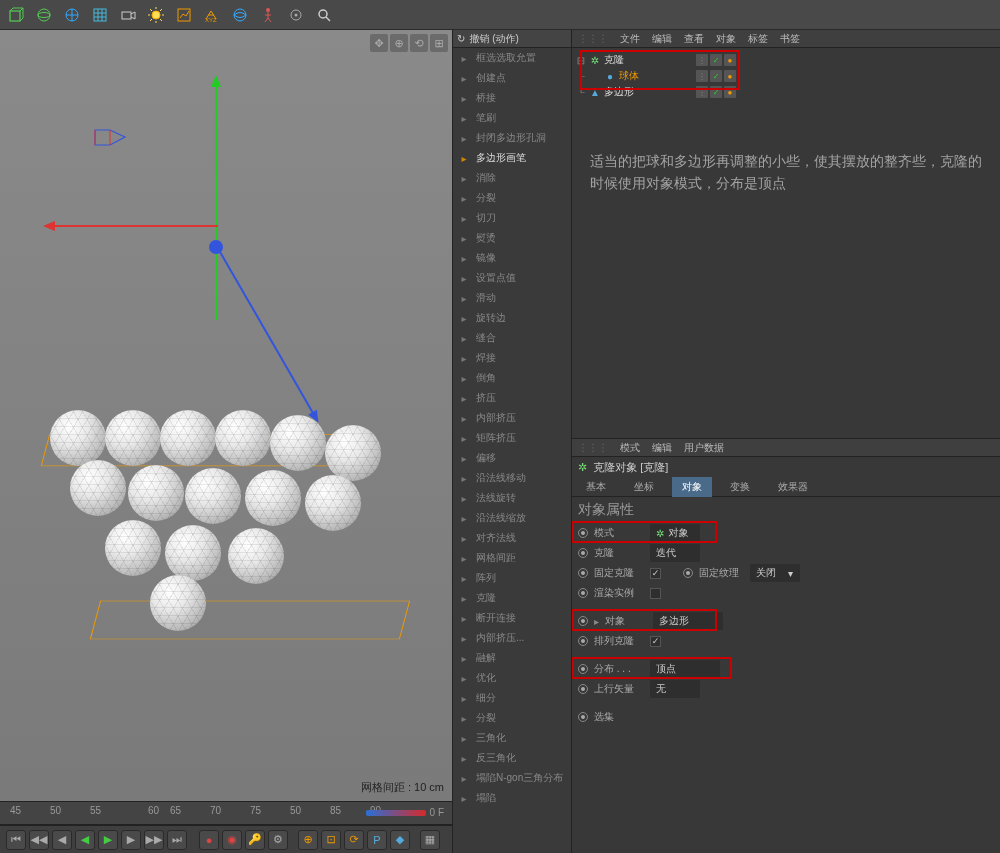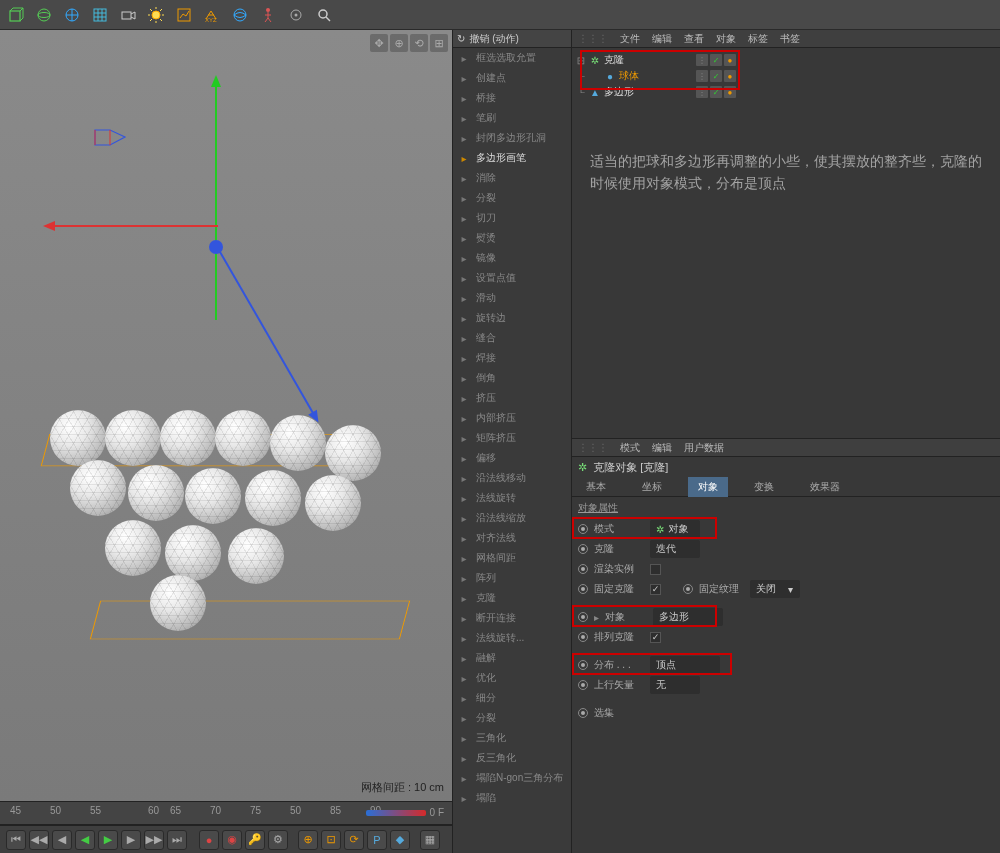--- a/index.html
+++ b/index.html
@@ -47,24 +47,24 @@
 .obj-row .name.sel { color:#e90; }
 .obj-row .tags { margin-left:auto; margin-right:260px; display:flex; gap:2px; }
 .obj-row .tag { width:12px; height:12px; background:#555; border-radius:1px; display:flex; align-items:center; justify-content:center; font-size:8px;}
 
 .annot-text { position:absolute; top:150px; left:590px; color:#a3a3a3; font-size:14px; line-height:22px; width:400px; }
 
 .attr-panel { flex:1; background:#383838; border-top:1px solid #222; margin-top:270px; }
 .attr-menubar { height:18px; background:#3f3f3f; display:flex; align-items:center; padding:0 6px; gap:12px; font-size:10px; color:#bbb; border-bottom:1px solid #222; }
 .attr-panel-inner{padding:0;}
 .attr-title { height:20px; display:flex; align-items:center; padding:0 6px; gap:6px; font-size:11px; color:#ccc; }
-.attr-tabs { height:20px; display:flex; align-items:center; padding:0 4px; gap:16px; font-size:10px; border-bottom:1px solid #222; }
+.attr-tabs { height:20px; display:flex; align-items:center; padding:0 4px; gap:8px; font-size:10px; border-bottom:1px solid #222; }
 .attr-tab { padding:3px 10px; color:#aaa; cursor:pointer; }
 .attr-tab.active { background:#4a6a8a; color:#fff; }
-.attr-section-label { padding:4px 6px; font-size:10px; color:#999;text-decoration:underline; }
+.attr-section-label { padding:4px 6px; font-size:14px; color:#999; }
 .attr-row { height:20px; display:flex; align-items:center; padding:0 6px; gap:6px; font-size:10px; position:relative; }
 .attr-row .radio { width:10px; height:10px; border:1px solid #888; border-radius:50%; display:flex; align-items:center; justify-content:center; }
 .attr-row .radio.on::after { content:''; width:4px; height:4px; background:#aaa; border-radius:50%; }
 .attr-row .lbl { min-width:50px; color:#aaa; }
 .attr-row .val { background:#2e2e2e; padding:2px 6px; color:#ccc; min-width:50px; border-radius:2px; }
 .attr-row .check { width:11px; height:11px; background:#2e2e2e; border:1px solid #555; display:flex; align-items:center; justify-content:center; }
 .attr-row .check.on::after { content:'✓'; color:#ccc; font-size:9px; }
 .attr-row .sel { background:#2e2e2e; padding:2px 6px; color:#ccc; min-width:50px; border-radius:2px; display:flex; align-items:center; gap:4px;}
 .red-box { position:absolute; border:2px solid #c00; pointer-events:none; }
 
@@ -362,21 +362,21 @@
         <div class="tool-item">
           <span class="tool-icon">▸</span>
           <span>克隆</span>
         </div>
         <div class="tool-item">
           <span class="tool-icon">▸</span>
           <span>断开连接</span>
         </div>
         <div class="tool-item">
           <span class="tool-icon">▸</span>
-          <span>法线旋转...</span>
+          <span>内部挤压...</span>
         </div>
         <div class="tool-item">
           <span class="tool-icon">▸</span>
           <span>融解</span>
         </div>
         <div class="tool-item">
           <span class="tool-icon">▸</span>
           <span>优化</span>
         </div>
         <div class="tool-item">
@@ -483,35 +483,35 @@
             </span>
       <div class="red-box" style="left:0;top:-2px;width:145px;height:22px"></div>
     </div>
     <div class="attr-row">
       <div class="radio on"></div>
       <span class="lbl">克隆</span>
       <span class="val">迭代</span>
     </div>
     <div class="attr-row">
       <div class="radio on"></div>
-      <span class="lbl">渲染实例</span>
-      <div class="check"></div>
-    </div>
-    <div class="attr-row">
-      <div class="radio on"></div>
       <span class="lbl">固定克隆</span>
       <div class="check on"></div>
       <div style="width:10px"></div>
       <div class="radio on"></div>
       <span class="lbl" style="min-width:45px">固定纹理</span>
       <span class="sel">
               <span>关闭</span>
               <span style="margin-left:8px">▾</span>
             </span>
     </div>
+    <div class="attr-row">
+      <div class="radio on"></div>
+      <span class="lbl">渲染实例</span>
+      <div class="check"></div>
+    </div>
     <div style="height:8px"></div>
     <div class="attr-row">
       <div class="radio on"></div>
       <span style="color:#888">▸</span>
       <span class="lbl" style="min-width:42px">对象</span>
       <span class="val" style="min-width:70px">多边形</span>
       <div class="red-box" style="left:0;top:-2px;width:145px;height:22px"></div>
     </div>
     <div class="attr-row">
       <div class="radio on"></div>

